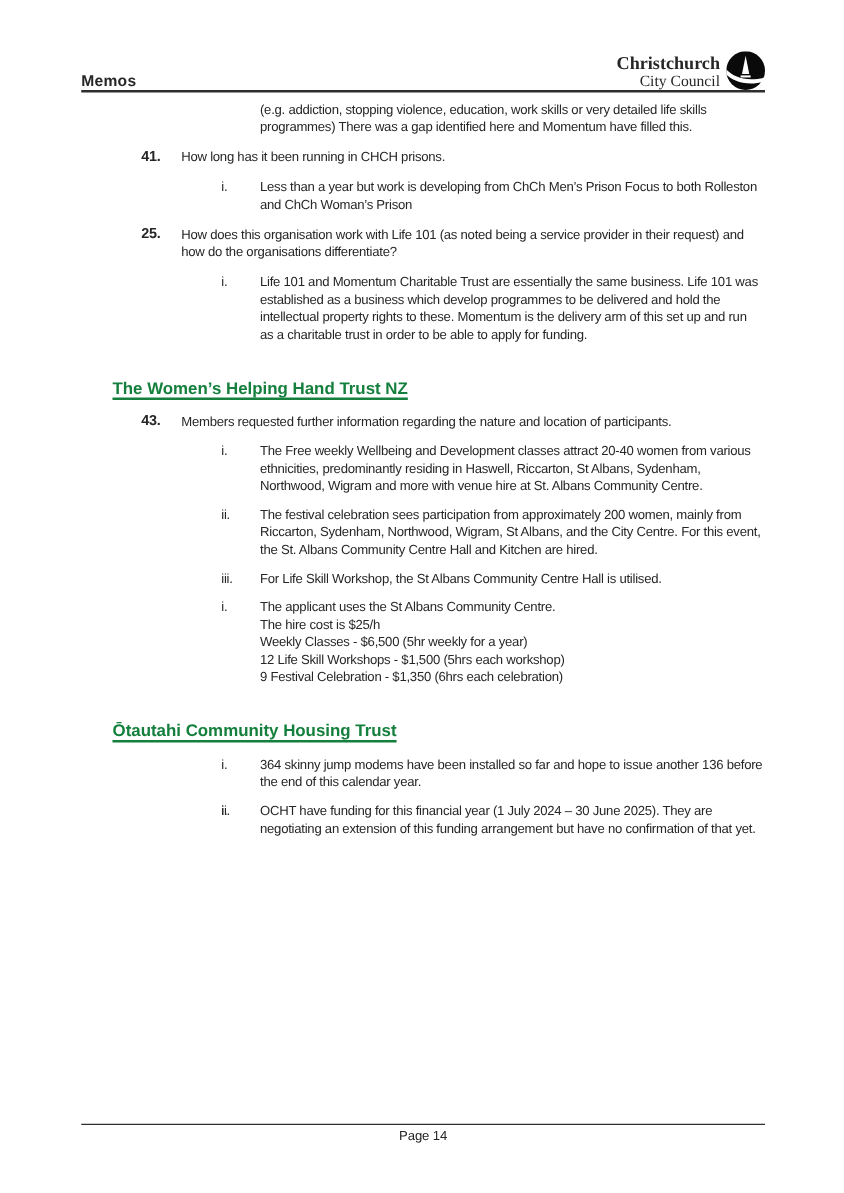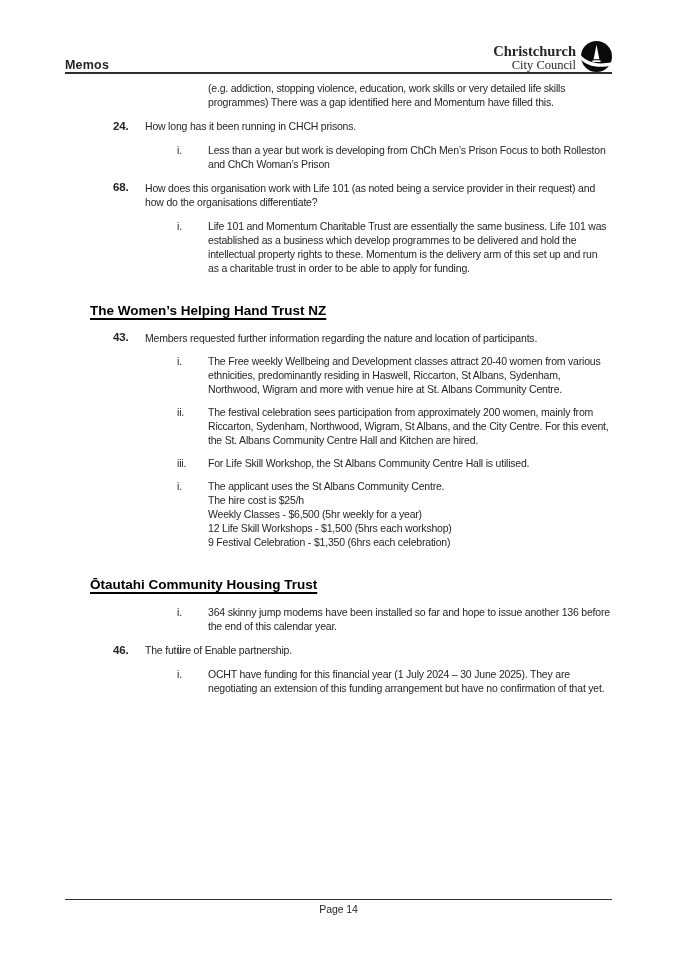--- a/index.html
+++ b/index.html
@@ -57,21 +57,21 @@
     padding-left:143px; padding-right:2px;
   }
   .answer-marker { position:absolute; left:112px; }
   .section-heading {
     margin-top:29px; margin-bottom:13px;
     padding-left:25px;
     font-size:13.5px; font-weight:bold; letter-spacing:0;
     text-decoration:underline;
     text-decoration-thickness:1.5px;
     text-underline-offset:3px;
-    color:#000000;
+    color:#15803d;
   }
 
   
   .footer {
     position:absolute; left:65px; right:63px; top:899px;
     border-top:1.8px solid #2e2e2e;
     padding-top:3px;
     text-align:center;
     font-size:10.5px; letter-spacing:-0.1px;
   }
@@ -92,26 +92,26 @@
         <circle cx="17" cy="17" r="17" fill="#0a0a0a"></circle>
         <path d="M17 4 L20.2 20 L13.8 20 Z" fill="#ffffff"></path>
         <rect x="12.6" y="21.2" width="8.8" height="1.8" fill="#ffffff"></rect>
         <path d="M0 16 C7 23 18 27 34 23 L34 26.6 C18 31 6 26.5 0 20.5 Z" fill="#ffffff"></path>
       </svg>
     </div>
   </div>
 
   <div class="doc-body">
       <div class="continuation">(e.g. addiction, stopping violence, education, work skills or very detailed life skills programmes) There was a gap identified here and Momentum have filled this.</div>
-      <div class="item-head"><span class="item-num">24.</span><span class="item-text">How long has it been running in CHCH prisons.</span></div>
+      <div class="item-head"><span class="item-num">41.</span><span class="item-text">How long has it been running in CHCH prisons.</span></div>
       <div class="answer">
         <span class="answer-marker">i.</span>
         <div class="answer-text">Less than a year but work is developing from ChCh Men’s Prison Focus to both Rolleston and ChCh Woman’s Prison</div>
       </div>
-      <div class="item-head"><span class="item-num">68.</span><span class="item-text">How does this organisation work with Life 101 (as noted being a service provider in their request) and how do the organisations differentiate?</span></div>
+      <div class="item-head"><span class="item-num">25.</span><span class="item-text">How does this organisation work with Life 101 (as noted being a service provider in their request) and how do the organisations differentiate?</span></div>
       <div class="answer">
         <span class="answer-marker">i.</span>
         <div class="answer-text">Life 101 and Momentum Charitable Trust are essentially the same business. Life 101 was established as a business which develop programmes to be delivered and hold the intellectual property rights to these. Momentum is the delivery arm of this set up and run as a charitable trust in order to be able to apply for funding.</div>
       </div>
       <div class="section-heading">The Women’s Helping Hand Trust NZ</div>
       <div class="item-head"><span class="item-num">43.</span><span class="item-text">Members requested further information regarding the nature and location of participants.</span></div>
       <div class="answer">
         <span class="answer-marker">i.</span>
         <div class="answer-text">The Free weekly Wellbeing and Development classes attract 20-40 women from various ethnicities, predominantly residing in Haswell, Riccarton, St Albans, Sydenham, Northwood, Wigram and more with venue hire at St. Albans Community Centre.</div>
       </div>
@@ -134,21 +134,20 @@
         </div>
       </div>
       <div class="section-heading">Ōtautahi Community Housing Trust</div>
       <div class="answer">
         <span class="answer-marker">i.</span>
         <div class="answer-text">364 skinny jump modems have been installed so far and hope to issue another 136 before the end of this calendar year.</div>
       </div>
       <div class="answer">
         <span class="answer-marker">ii.</span>
       </div>
-      <div class="item-head"><span class="item-num">46.</span><span class="item-text">The future of Enable partnership.</span></div>
       <div class="answer">
         <span class="answer-marker">i.</span>
         <div class="answer-text">OCHT have funding for this financial year (1 July 2024 – 30 June 2025). They are negotiating an extension of this funding arrangement but have no confirmation of that yet.</div>
       </div>
     </div>
 
   <div class="footer">
     <span>Page 14</span>
   </div>
 

